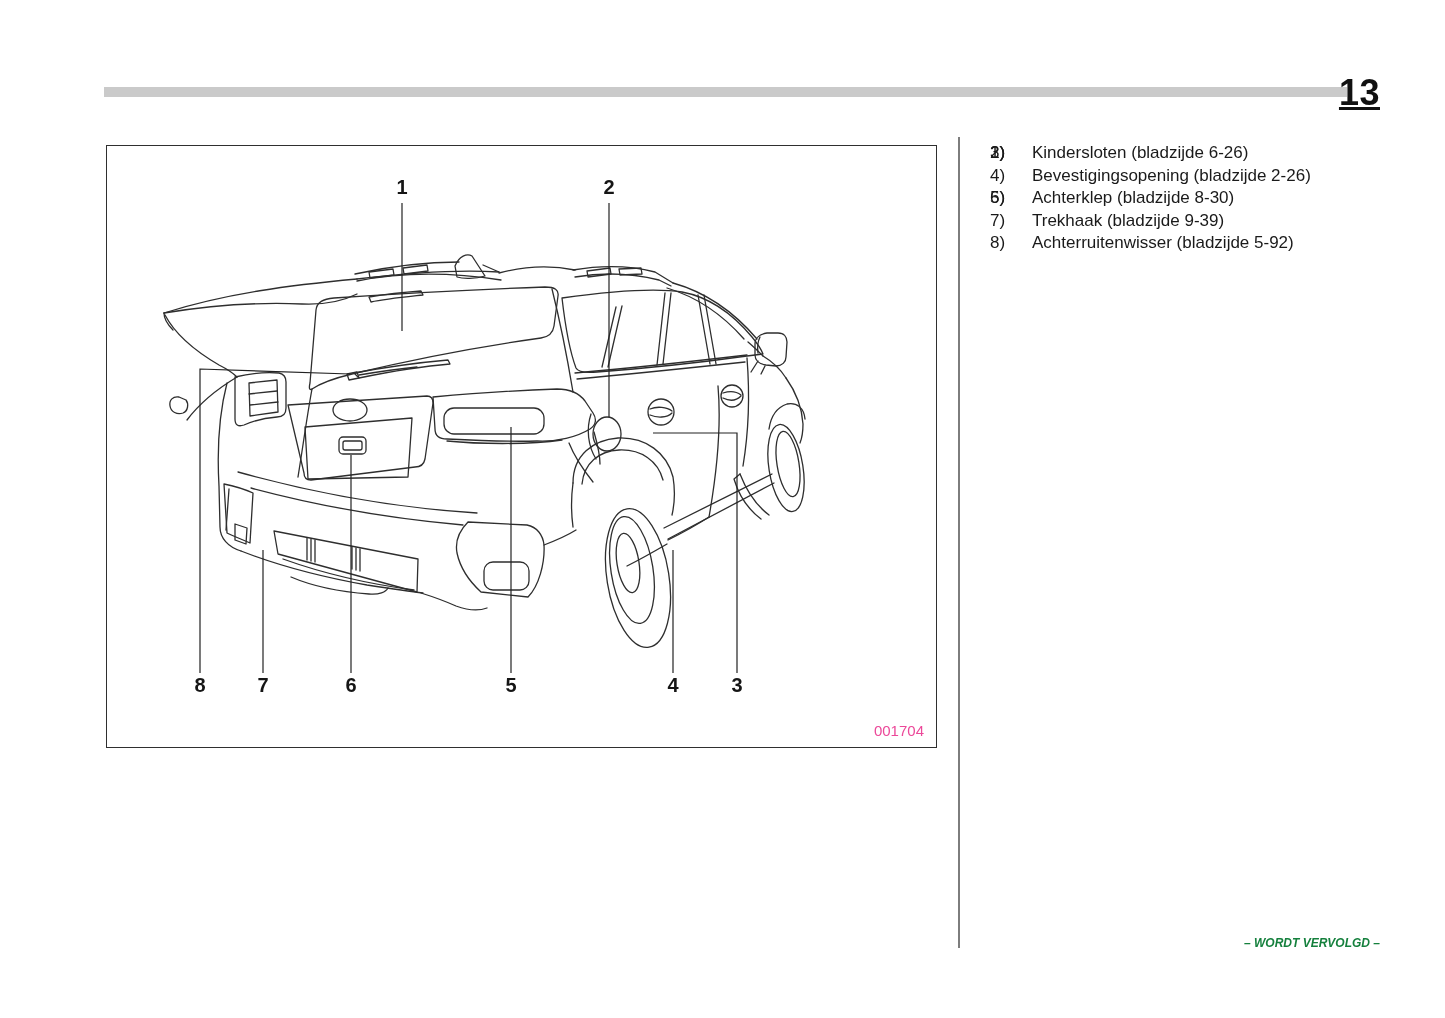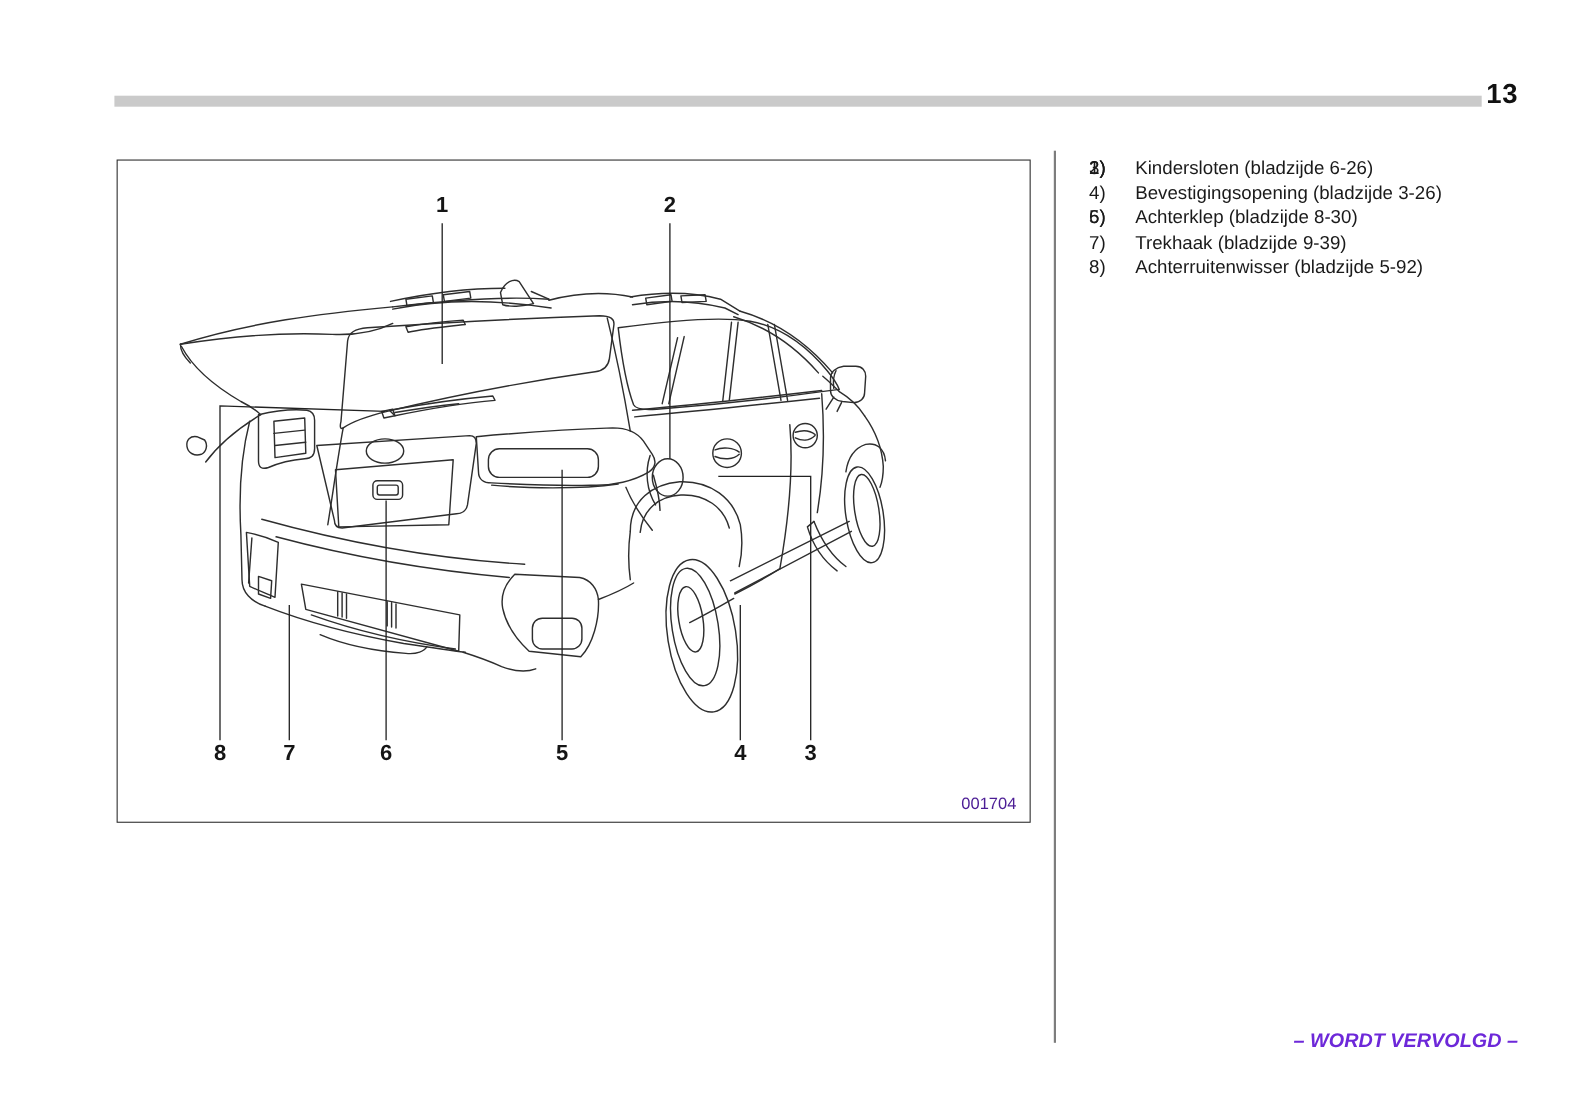--- a/index.html
+++ b/index.html
@@ -14,44 +14,45 @@
   }
   .header-bar {
     position: absolute;
     left: 104px; top: 87px;
     width: 1243px; height: 10px;
     background: #cacaca;
   }
   .page-number {
     position: absolute;
     right: 65px; top: 72px;
-    font-size: 25px; font-weight: bold;
+    font-size: 36px; font-weight: bold;
     color: #111111;
     letter-spacing: 0.5px;
+    text-decoration: underline;
   }
   .figure-box {
     position: absolute;
     left: 106px; top: 145px;
     width: 831px; height: 603px;
     border: 1.5px solid #2f2f2f;
     background: #ffffff;
   }
   .figure-box svg { position: absolute; left: 0; top: 0; }
   .callout-label {
     position: absolute;
     transform: translateX(-50%);
     font-size: 20px; font-weight: bold;
     color: #151515;
     line-height: 1;
   }
   .figure-code {
     position: absolute;
     right: 12px; bottom: 8px;
     font-size: 15px;
-    color: #4c1d95;
+    color: #ec4899;
   }
   .v-divider {
     position: absolute;
     left: 958px; top: 137px;
     width: 1.5px; height: 811px;
     background: #7d7d7d;
   }
   .legend {
     position: absolute;
     left: 990px; top: 142px;
@@ -68,24 +69,24 @@
     position: absolute;
     left: 0; top: 0;
   }
   .legend .txt {
     display: block;
     text-align: justify;
   }
   .continued-note {
     position: absolute;
     right: 65px; top: 936px;
-    font-size: 18px;
+    font-size: 12px;
     font-weight: bold;
     font-style: italic;
-    color: #6d28d9;
+    color: #15803d;
   }
 </style>
 </head>
 <body>
 
 <div class="header-bar"></div>
 <div class="page-number">13</div>
 
 <div class="figure-box">
 
@@ -269,21 +270,21 @@
   </li>
   <li>
     <span class="num">2)</span>
   </li>
   <li>
     <span class="num">3)</span>
     <span class="txt">Kindersloten (bladzijde 6-26)</span>
   </li>
   <li>
     <span class="num">4)</span>
-    <span class="txt">Bevestigingsopening (bladzijde 3-26)</span>
+    <span class="txt">Bevestigingsopening (bladzijde 2-26)</span>
   </li>
   <li>
     <span class="num">5)</span>
   </li>
   <li>
     <span class="num">6)</span>
     <span class="txt">Achterklep (bladzijde 8-30)</span>
   </li>
   <li>
     <span class="num">7)</span>

